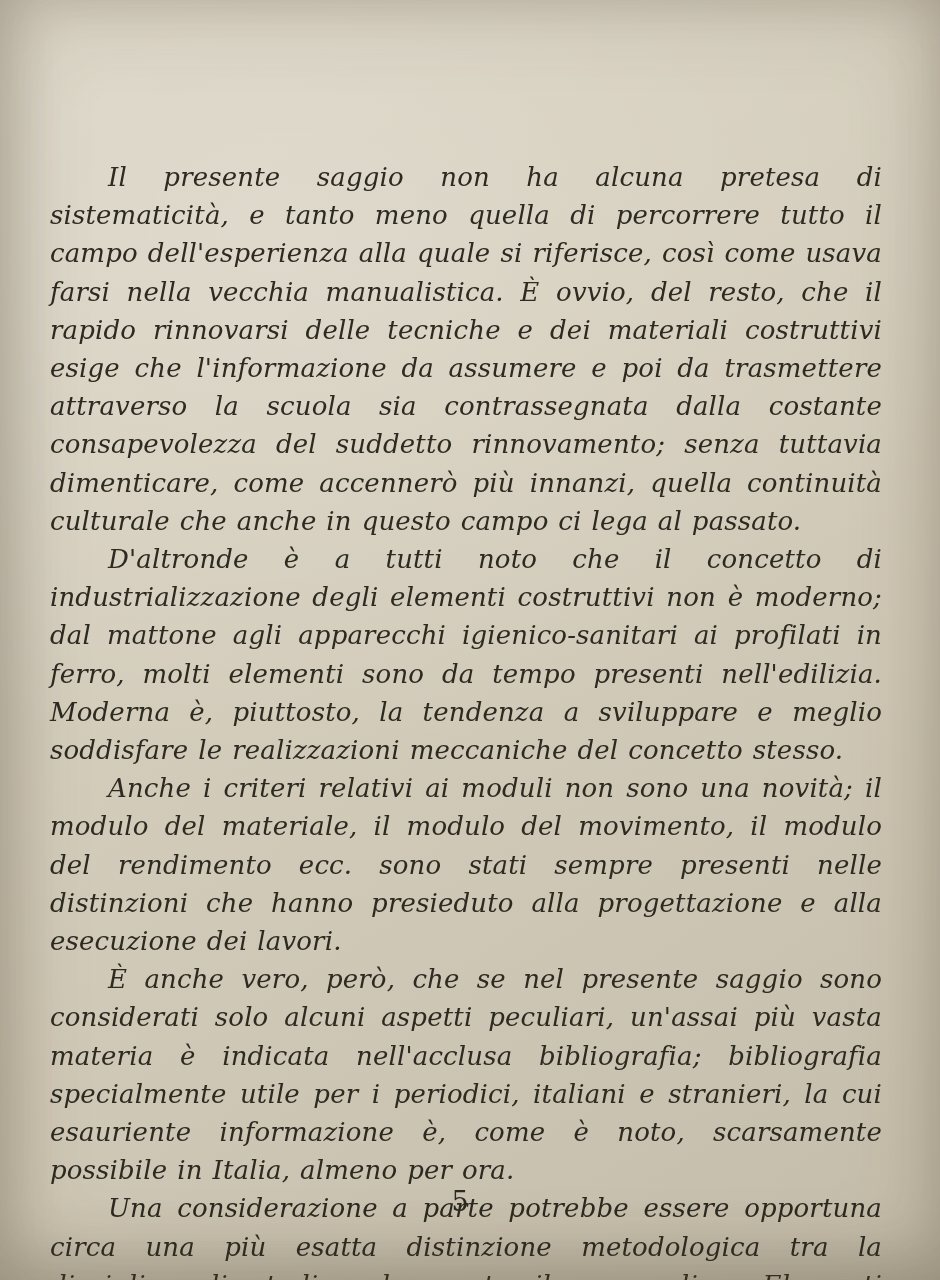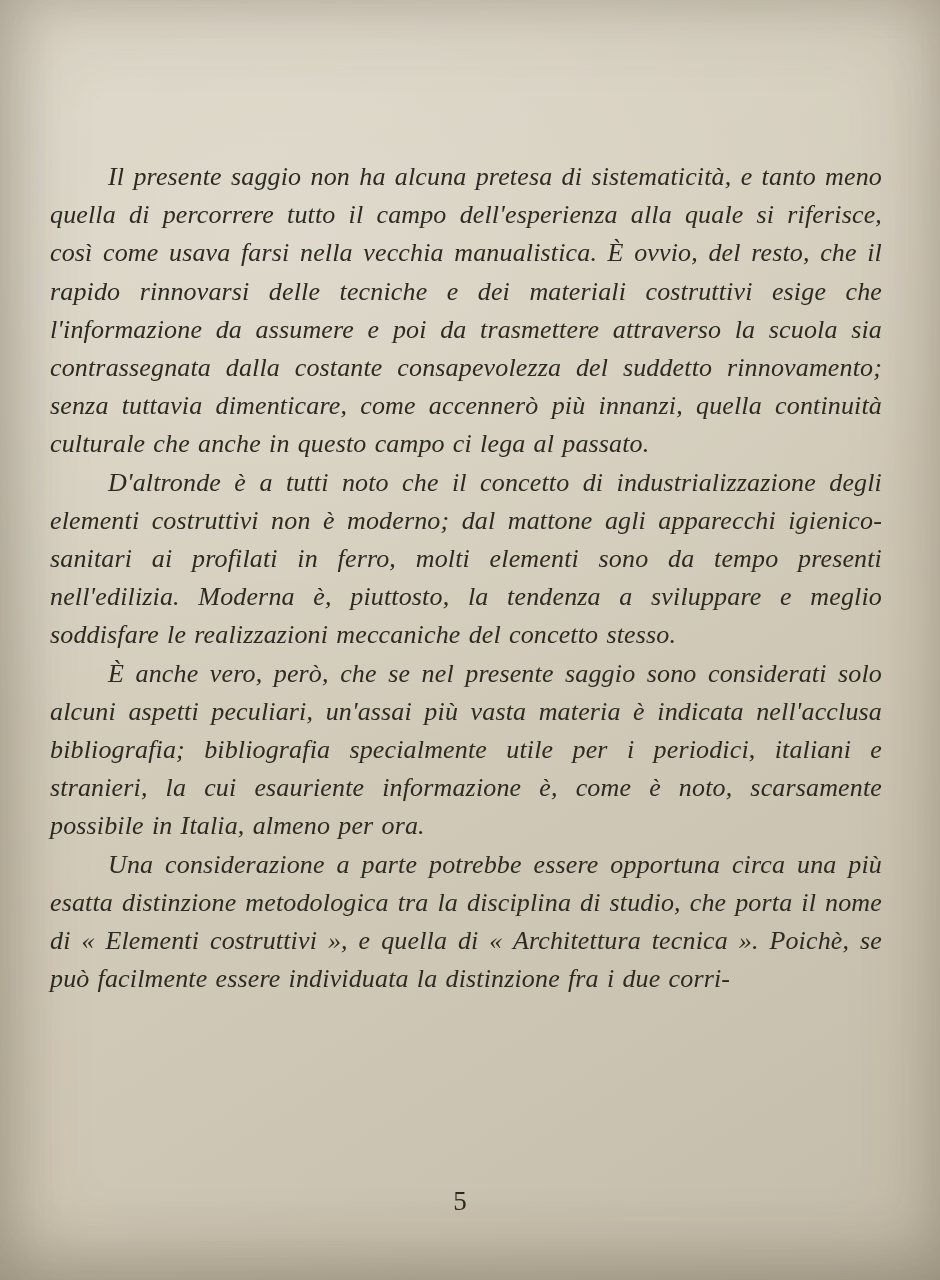--- a/index.html
+++ b/index.html
@@ -10,21 +10,20 @@
     width: 940px;
     height: 1280px;
     position: relative;
     overflow: hidden;
     background: #b9b09e;
     font-family: "DejaVu Serif", serif;
   }
   .photo {
     position: absolute;
     inset: 0;
-    font-family: Liberation Serif, serif;
   }
   
   .page {
     position: absolute;
     inset: 0;
     background:
       radial-gradient(ellipse 1200px 900px at 30% 18%, rgba(255,255,255,0.20), rgba(255,255,255,0) 60%),
       linear-gradient(148deg, #dad3c3 0%, #d5cebd 35%, #cfc7b5 65%, #c4bcaa 100%);
   }
   
@@ -67,20 +66,21 @@
 </style>
 </head>
 <body>
 
 <div class="photo">
   <div class="page">
 
     <div class="text-block">
       <p>Il presente saggio non ha alcuna pretesa di sistematicità, e tanto meno quella di percorrere tutto il campo dell'esperienza alla quale si riferisce, così come usava farsi nella vecchia manualistica. È ovvio, del resto, che il rapido rinnovarsi delle tecniche e dei materiali costruttivi esige che l'informazione da assumere e poi da trasmettere attraverso la scuola sia contrassegnata dalla costante consapevolezza del suddetto rinnovamento; senza tuttavia dimenticare, come accennerò più innanzi, quella continuità culturale che anche in questo campo ci lega al passato.</p>
       <p>D'altronde è a tutti noto che il concetto di industrializzazione degli elementi costruttivi non è moderno; dal mattone agli apparecchi igienico-sanitari ai profilati in ferro, molti elementi sono da tempo presenti nell'edilizia. Moderna è, piuttosto, la tendenza a sviluppare e meglio soddisfare le realizzazioni meccaniche del concetto stesso.</p>
+      <p>Anche i criteri relativi ai moduli non sono una novità; il modulo del materiale, il modulo del movimento, il modulo del rendimento ecc. sono stati sempre presenti nelle distinzioni che hanno presieduto alla progettazione e alla esecuzione dei lavori.</p>
       <p>È anche vero, però, che se nel presente saggio sono considerati solo alcuni aspetti peculiari, un'assai più vasta materia è indicata nell'acclusa bibliografia; bibliografia specialmente utile per i periodici, italiani e stranieri, la cui esauriente informazione è, come è noto, scarsamente possibile in Italia, almeno per ora.</p>
       <p>Una considerazione a parte potrebbe essere opportuna circa una più esatta distinzione metodologica tra la disciplina di studio, che porta il nome di « Elementi costruttivi », e quella di « Architettura tecnica ». Poichè, se può facilmente essere individuata la distinzione fra i due corri-</p>
     </div>
 
     <div class="page-number">5</div>
 
     <div class="vignette"></div>
   </div>
 </div>
 

